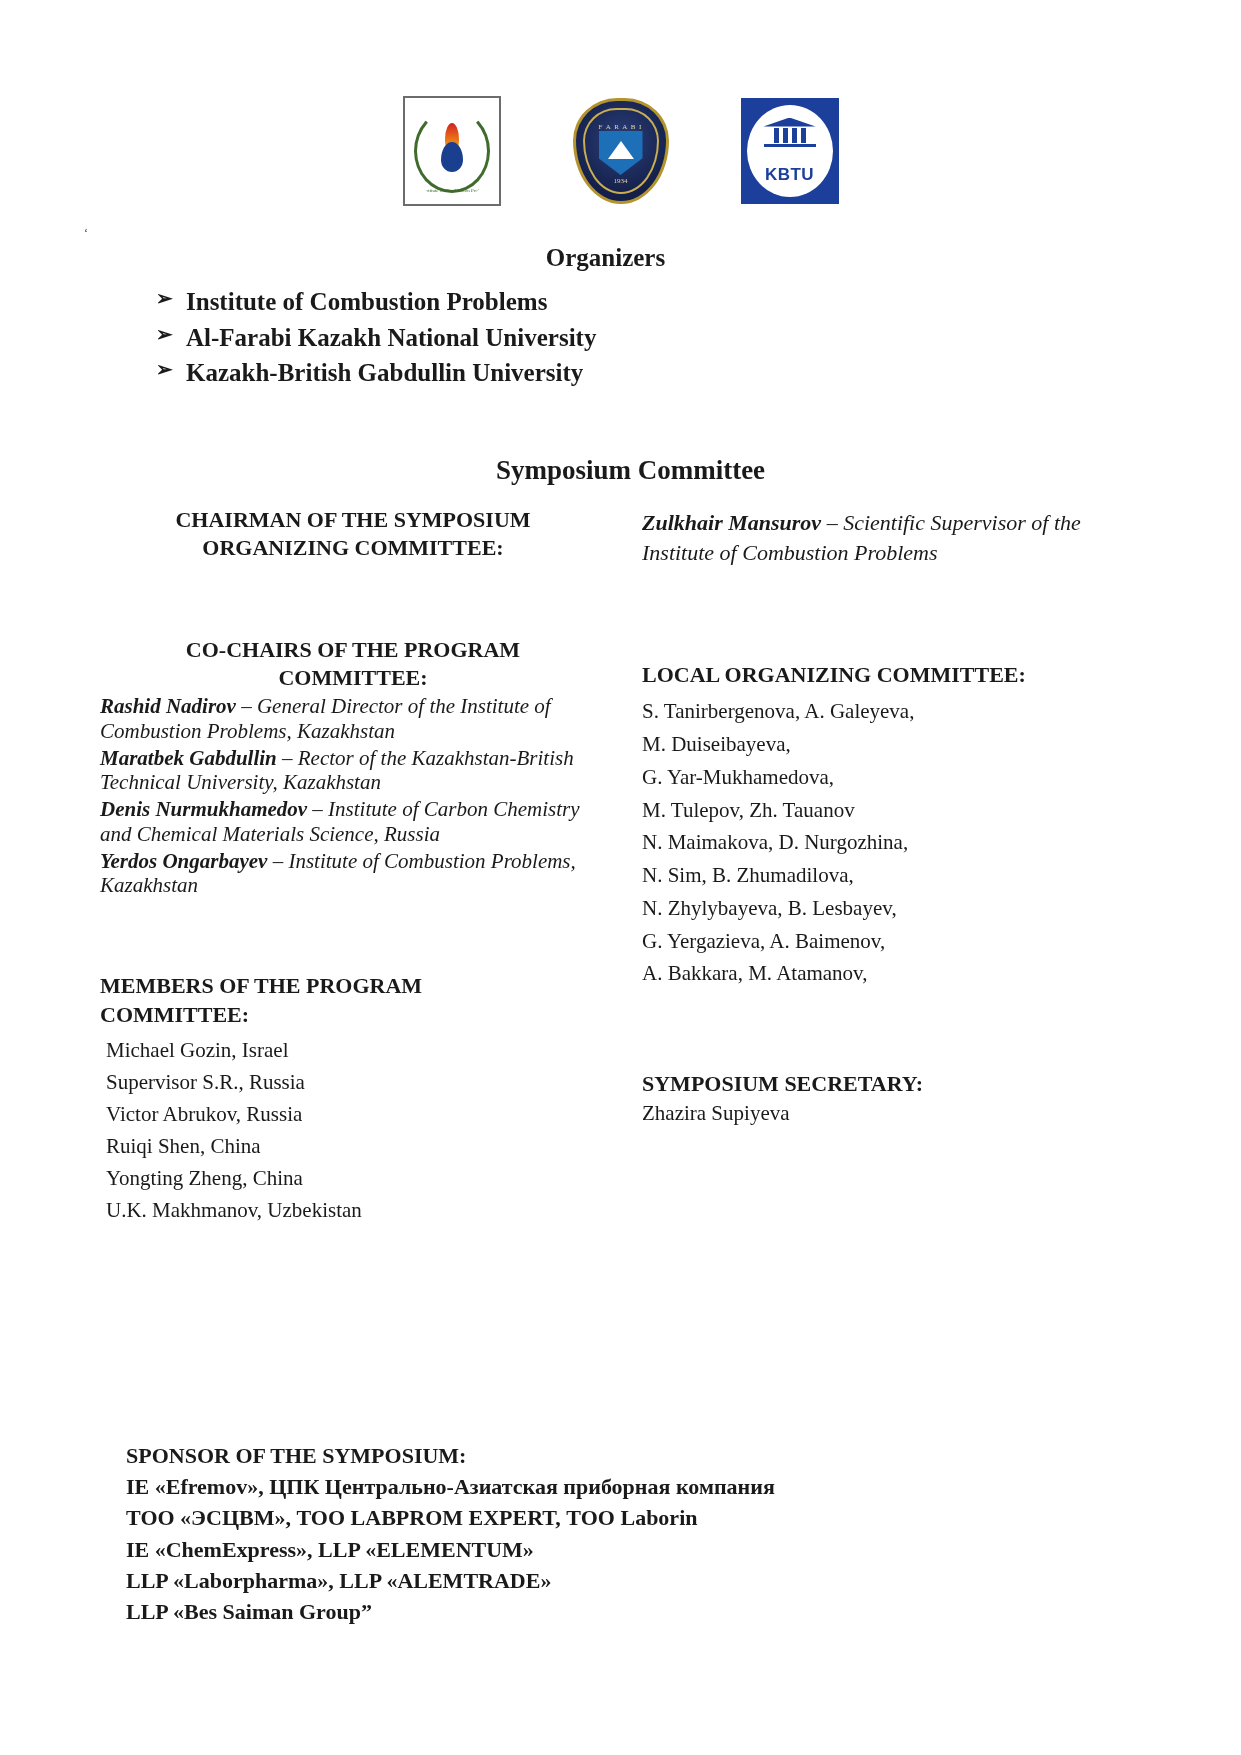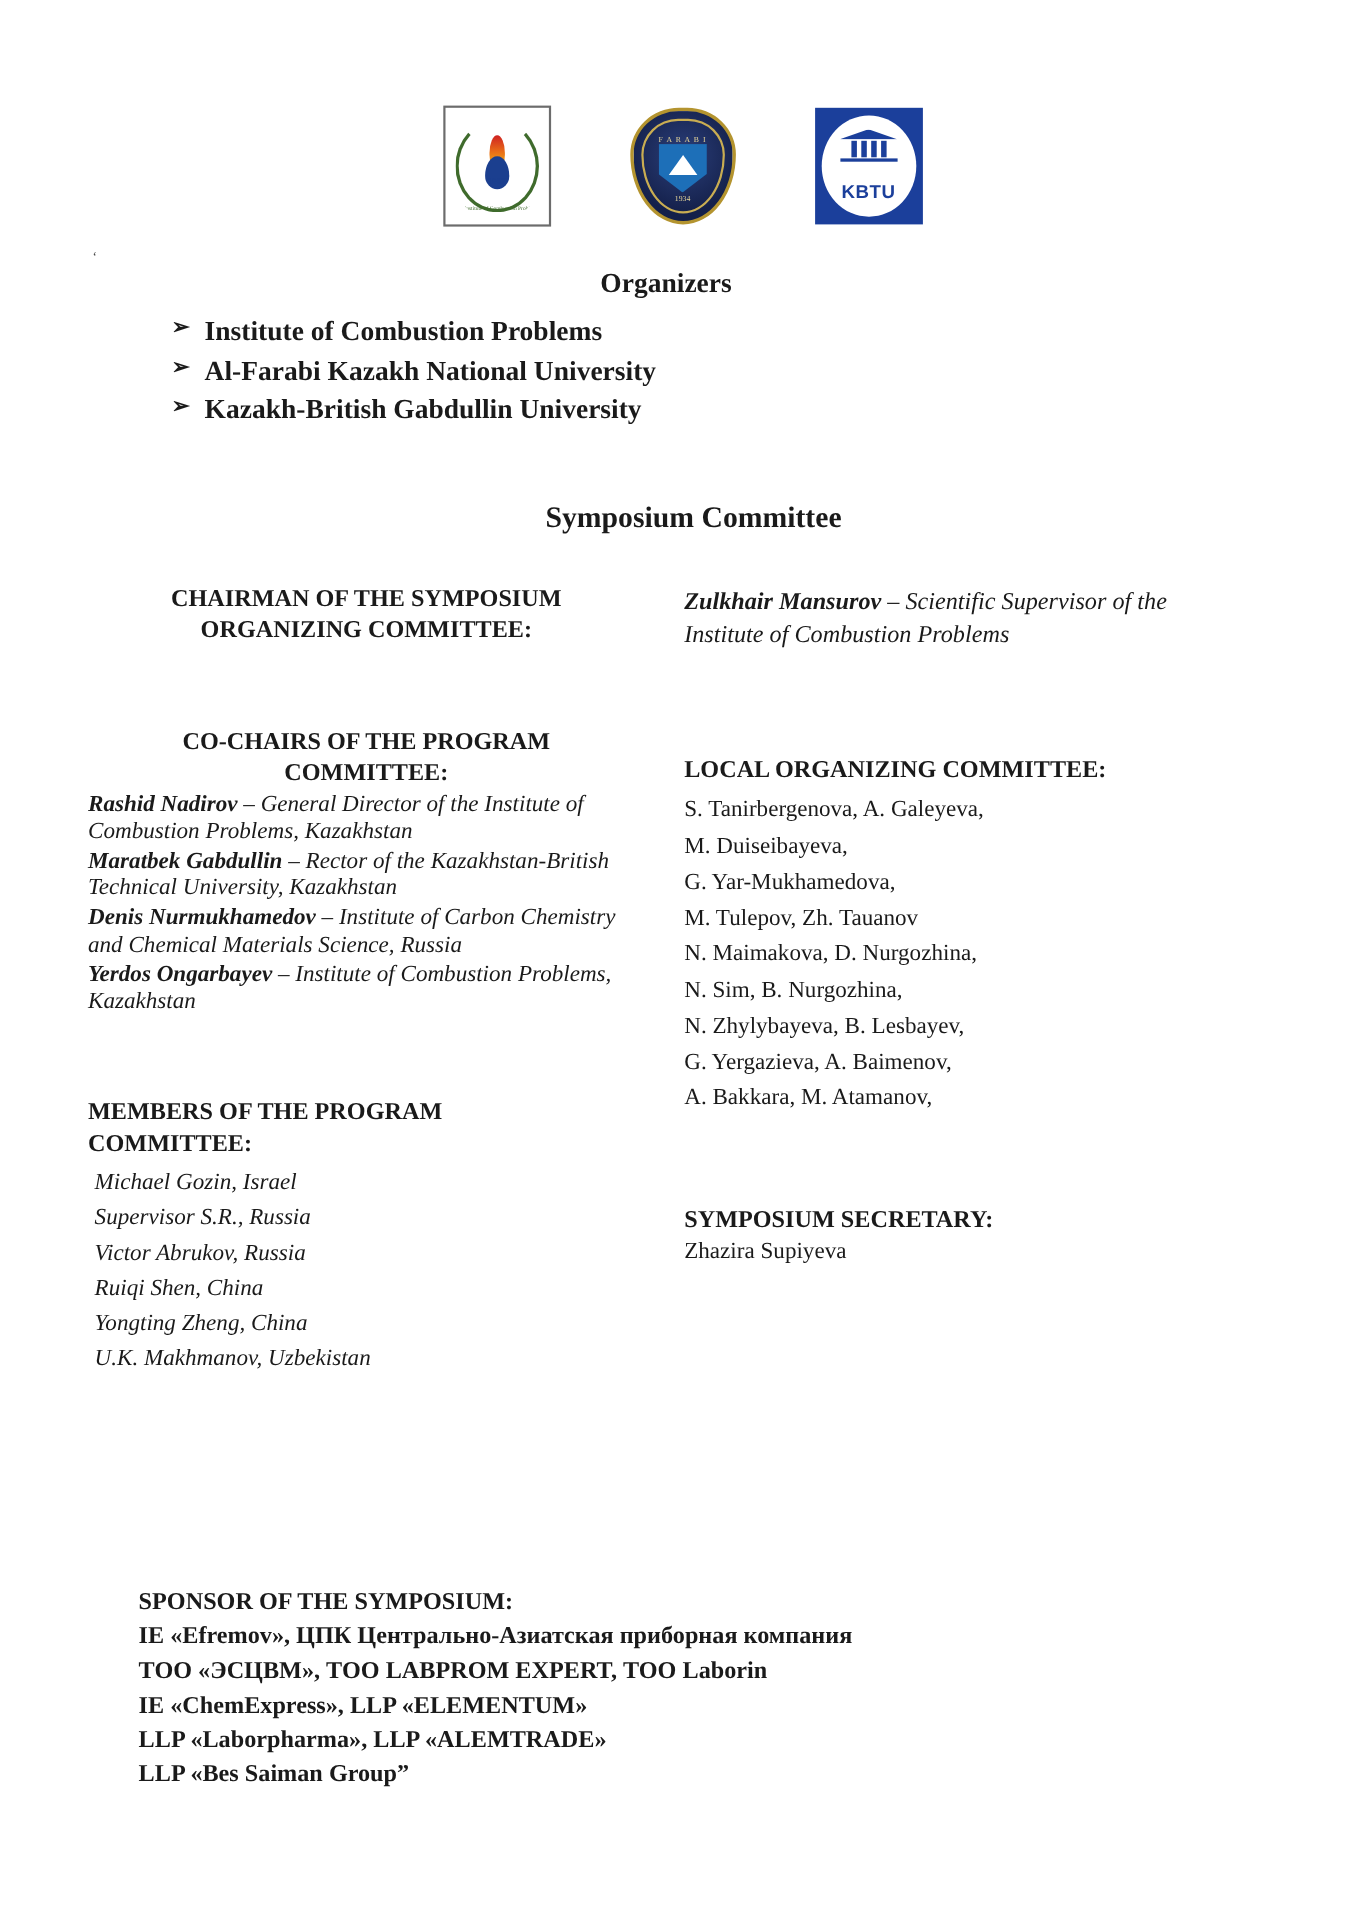--- a/index.html
+++ b/index.html
@@ -237,22 +237,22 @@
   .symposium-title {
     text-align: center;
     font-weight: bold;
     font-size: 27px;
     margin-top: 64px;
     margin-left: 20px;
   }
 
   .columns {
     display: flex;
-    margin-top: 44px;
-    padding: 0 112px 0 80px;
+    margin-top: 20px;
+    padding: 0 112px 0 100px;
     box-sizing: border-box;
   }
   .col-left { width: 520px; padding-right: 14px; box-sizing: border-box; }
   .col-right { width: 500px; padding-left: 22px; box-sizing: border-box; }
 
   .head-bold {
     font-weight: bold;
     font-size: 22px;
     line-height: 1.28;
   }
@@ -268,21 +268,20 @@
     font-weight: bold;
     font-style: italic;
   }
 
   .plain-line {
     font-size: 21px;
     line-height: 1.52;
   }
   .italic-line {
     font-size: 21px;
-    font-style: italic;
     line-height: 1.52;
   }
 
   .gap-lg { height: 74px; }
   .gap-md { height: 40px; }
   .gap-sm { height: 18px; }
 
   .lo-list { margin-top: 6px; }
   .lo-list div { font-size: 21px; line-height: 1.56; }
 
@@ -429,21 +428,21 @@
       <div class="gap-lg"></div>
       <div class="gap-sm"></div>
 
       <div class="head-bold">LOCAL ORGANIZING COMMITTEE:</div>
       <div class="lo-list">
         <div>S. Tanirbergenova, A. Galeyeva,</div>
         <div>M. Duiseibayeva,</div>
         <div>G. Yar-Mukhamedova,</div>
         <div>M. Tulepov, Zh. Tauanov</div>
         <div>N. Maimakova, D. Nurgozhina,</div>
-        <div>N. Sim, B. Nurgozhina,</div>
+        <div>N. Sim, B. Zhumadilova,</div>
         <div>N. Zhylybayeva, B. Lesbayev,</div>
         <div>G. Yergazieva, A. Baimenov,</div>
         <div>A. Bakkara, M. Atamanov,</div>
       </div>
 
       <div class="gap-md"></div>
       <div class="gap-md"></div>
 
       <div class="head-bold">SYMPOSIUM SECRETARY:</div>
       <div class="plain-line">Zhazira Supiyeva</div>

